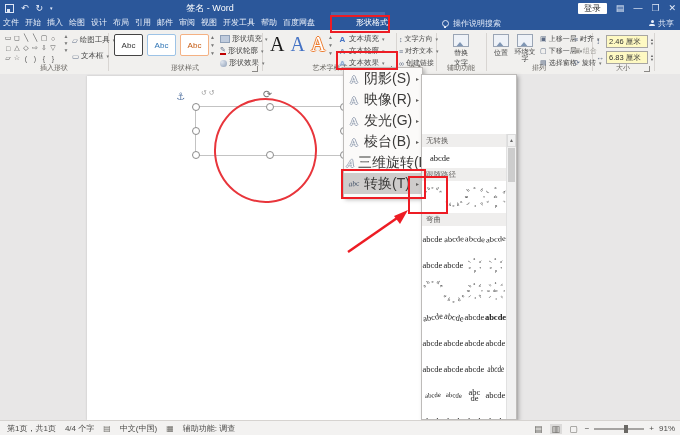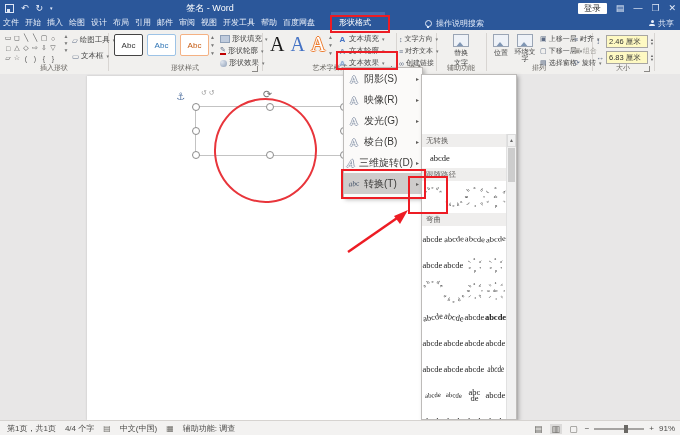--- a/index.html
+++ b/index.html
@@ -14,21 +14,21 @@
   .doc-title{position:absolute;left:150px;top:0;width:120px;text-align:center;line-height:16px;font-size:9px;color:#fff;}
   .ctx-header{position:absolute;left:331px;top:12px;width:54px;height:16px;line-height:16px;text-align:center;font-size:8.5px;background:#466eae;color:#e9f0fb;}
   .tb-right{position:absolute;right:4px;top:0;height:16px;display:flex;align-items:center;gap:9px;}
   .signin{background:#fff;color:#333;font-size:8.5px;line-height:11px;padding:0 6px;border-radius:1px;}
   .wbtn{color:#e6edf9;font-size:9px;line-height:16px;}
 
   
   #tabsrow{position:absolute;left:0;top:16px;width:680px;height:14px;background:#2b579a;color:#e9eff9;display:flex;align-items:center;}
   #tabstrip{display:flex;height:14px;align-items:center;}
   .tab{padding:0 3px;font-size:8px;line-height:14px;white-space:nowrap;}
-  .ctx-tab{margin-left:13px;padding:0 8px;font-size:8px;line-height:14px;color:#fff;white-space:nowrap;}
+  .ctx-tab{margin-left:30px;padding:0 8px;font-size:8px;line-height:14px;color:#fff;white-space:nowrap;}
   .searchbox{margin-left:46px;display:flex;align-items:center;gap:4px;font-size:8px;color:#dfe8f7;}
   .bulb{width:5px;height:5px;border:1px solid #dfe8f7;border-radius:50%;position:relative;display:inline-block;}
   .bulb::after{content:"";position:absolute;left:1px;top:5px;width:2px;height:2px;background:#dfe8f7;}
   .share{position:absolute;right:6px;display:flex;align-items:center;gap:3px;font-size:8px;color:#eaf0fb;}
   .person{width:6px;height:6px;position:relative;display:inline-block;}
   .person::before{content:"";position:absolute;left:1.5px;top:0;width:3px;height:3px;border-radius:50%;background:#eaf0fb;}
   .person::after{content:"";position:absolute;left:0;top:3.5px;width:6px;height:2.5px;border-radius:3px 3px 0 0;background:#eaf0fb;}
 
   
   #ribbon{position:absolute;left:0;top:30px;width:680px;height:44px;background:#f1f0ee;border-bottom:1px solid #d2cfcc;}
@@ -116,21 +116,21 @@
   #layout-btn{position:absolute;left:263px;top:29px;width:14px;height:14px;background:#fff;border:1px solid #c2c2c2;border-radius:2px;text-align:center;line-height:12px;font-size:8px;color:#7b7b7b;z-index:6;}
   #red-circle{position:absolute;left:127px;top:22px;width:99px;height:101px;border:2px solid #e8353b;border-radius:50%;transform:rotate(-6deg);z-index:10;}
 
   
   #emenu{position:absolute;left:343px;top:67px;width:78px;height:129px;background:#fbfaf9;border:1px solid #bdbbb9;box-shadow:2px 2px 4px rgba(0,0,0,.25);z-index:40;}
   .emi{display:flex;align-items:center;height:21px;padding:0 3px;gap:3px;}
   .emi.hl{background:#cecccb;}
   .mi{width:14px;text-align:center;font-family:"Liberation Serif","DejaVu Serif",serif;font-size:11px;color:#fff;text-shadow:-1px 0 #9aa4b5,1px 0 #9aa4b5,0 -1px #9aa4b5,0 1px #9aa4b5;}
   .mi-rotate3d{transform:skewX(-14deg);}
   .mi-transform{font-size:7.5px;font-style:italic;color:#44546a;text-shadow:none;transform:rotate(-6deg);}
-  .ml{flex:1;font-size:10px;color:#3b3a39;white-space:nowrap;}
+  .ml{flex:1;font-size:14px;color:#3b3a39;white-space:nowrap;}
   .ma{font-size:6px;color:#605e5c;}
 
   
   #tmenu{position:absolute;left:421px;top:74px;width:94px;height:344px;background:#fff;border:1px solid #bdbbb9;box-shadow:2px 2px 4px rgba(0,0,0,.25);z-index:40;overflow:hidden;}
   .t-inner{position:absolute;left:0;top:0;right:9px;}
   .t-blank{height:59px;}
   .t-head{height:13px;line-height:13px;background:#efeeed;color:#5f5d5b;font-size:7.5px;padding-left:4px;}
   .t-plain{height:21px;display:flex;align-items:center;padding-left:8px;}
   .wt{font-family:"Liberation Serif","DejaVu Serif",serif;font-size:8.5px;color:#222;}
   #pathrow{display:flex;height:32px;}

